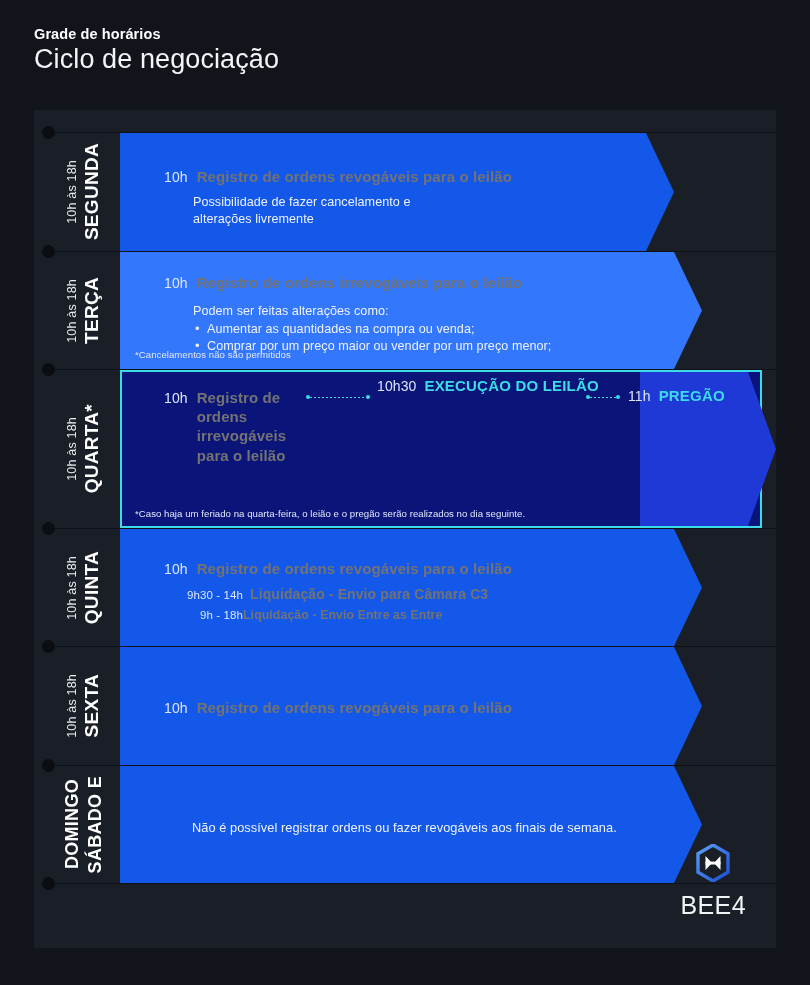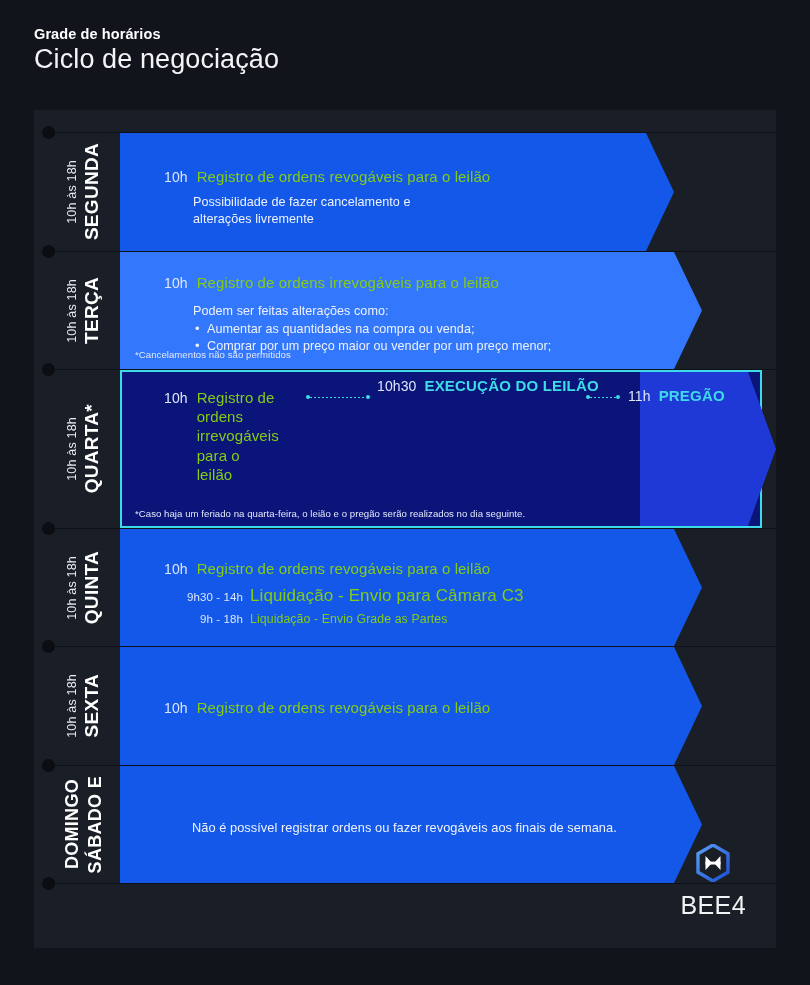--- a/index.html
+++ b/index.html
@@ -72,21 +72,21 @@
   }
 
   .content { position: absolute; left: 72px; top: 0; bottom: 0; right: 0; z-index: 4; }
 
   
   .timelabel {
     color: #dde6fb; font-size: 14px; font-weight: 400;
     letter-spacing: .1px;
   }
   .maintext {
-    color: #84cc16; font-size: 15px; font-weight: normal;
+    color: #737373; font-size: 15px; font-weight: bold;
     letter-spacing: .1px;
   }
   .subtext {
     color: #eef2fd; font-size: 12.6px; font-weight: 400;
     line-height: 1.35; letter-spacing: .05px;
   }
   .note {
     color: #e2e8fb; font-size: 9.6px; font-weight: 400; letter-spacing: .05px;
   }
   .bullets { list-style: none; margin-top: 1px; }
@@ -263,25 +263,25 @@
       </div>
       <div class="band arrow-clip" style="width:582px;"></div>
       <div class="content">
         <div style="position:absolute; left:44px; top:31px;">
           <div class="r-head">
             <span class="timelabel">10h</span>
             <span class="maintext">Registro de ordens revogáveis para o leilão</span>
           </div>
           <div style="margin-top:9px; margin-left:21px; display:flex; gap:7px; align-items:baseline;">
             <span class="timelabel" style="font-size:11.5px; width:58px; text-align:right;">9h30 - 14h</span>
-            <span class="maintext" style="font-size:17px;">Liquidação - Envio para Câmara C3</span>
-          </div>
-          <div style="margin-top:6px; margin-left:21px; display:flex; gap:7px; align-items:baseline;">
+            <span class="maintext" style="font-size:14px;">Liquidação - Envio para Câmara C3</span>
+          </div>
+          <div style="margin-top:6px; margin-left:21px; display:flex; align-items:baseline;">
             <span class="timelabel" style="font-size:11.5px; width:58px; text-align:right;">9h - 18h</span>
-            <span class="maintext" style="font-size:12.3px;">Liquidação - Envio Grade as Partes</span>
+            <span class="maintext" style="font-size:12.3px;">Liquidação - Envio Entre as Entre</span>
           </div>
         </div>
       </div>
     </div>
 
     <div class="row" style="top:537px; height:118px;">
       <div class="daycol">
         <div class="dayname">SEXTA</div>
         <div class="dayhours">10h às 18h</div>
       </div>

